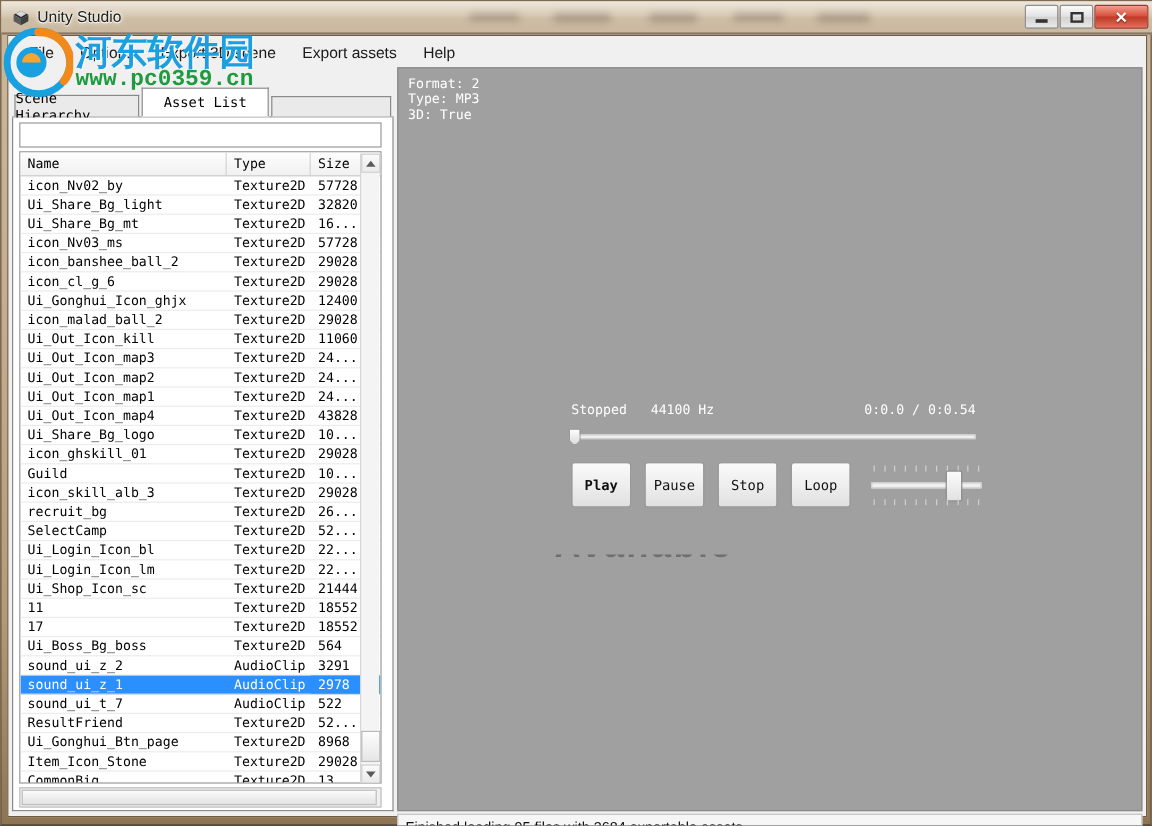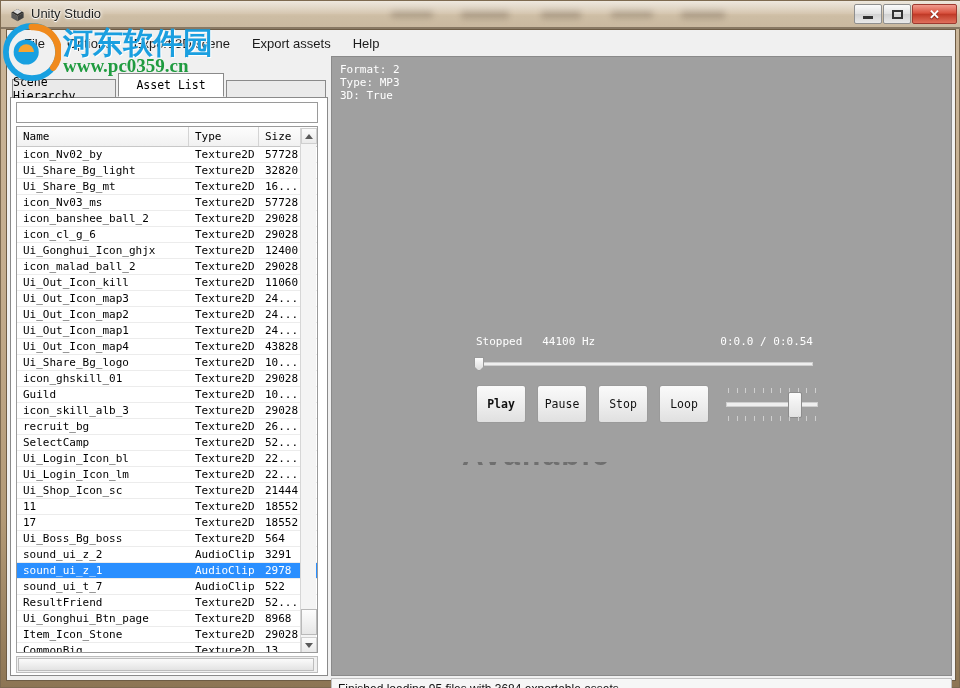--- a/index.html
+++ b/index.html
@@ -150,21 +150,21 @@
                background:#f6f6f6; border:1px solid #c0c0c0; }
   .statusbar span { font-size:12px; color:#111; line-height:20px; padding-left:6px; display:block; }
 
   
   .wm { position:absolute; left:0; top:0; width:260px; height:90px; pointer-events:none; }
   .wm-logo { position:absolute; left:2px; top:22px; width:58px; height:58px; }
   .wm-cn { position:absolute; left:62px; top:22px; font-size:30px; font-weight:bold;
            color:#1a9fe0; text-shadow:1px 1px 0 #fff; font-family:"DejaVu Sans", sans-serif;
            white-space:nowrap; }
   .wm-url { position:absolute; left:62px; top:54px; font-size:19px; font-weight:bold;
-            color:#1f9b3f; font-family:Liberation Serif, serif; white-space:nowrap; }
+            color:#1f9b3f; font-family:Liberation Mono, monospace; white-space:nowrap; }
 </style>
 </head>
 <body>
 
 <div id="app">
   <div class="frame">
 
     <div class="titlebar">
       <div class="tb-blur">
         <i style="left:390px;top:9px;width:42px;height:8px;"></i>

